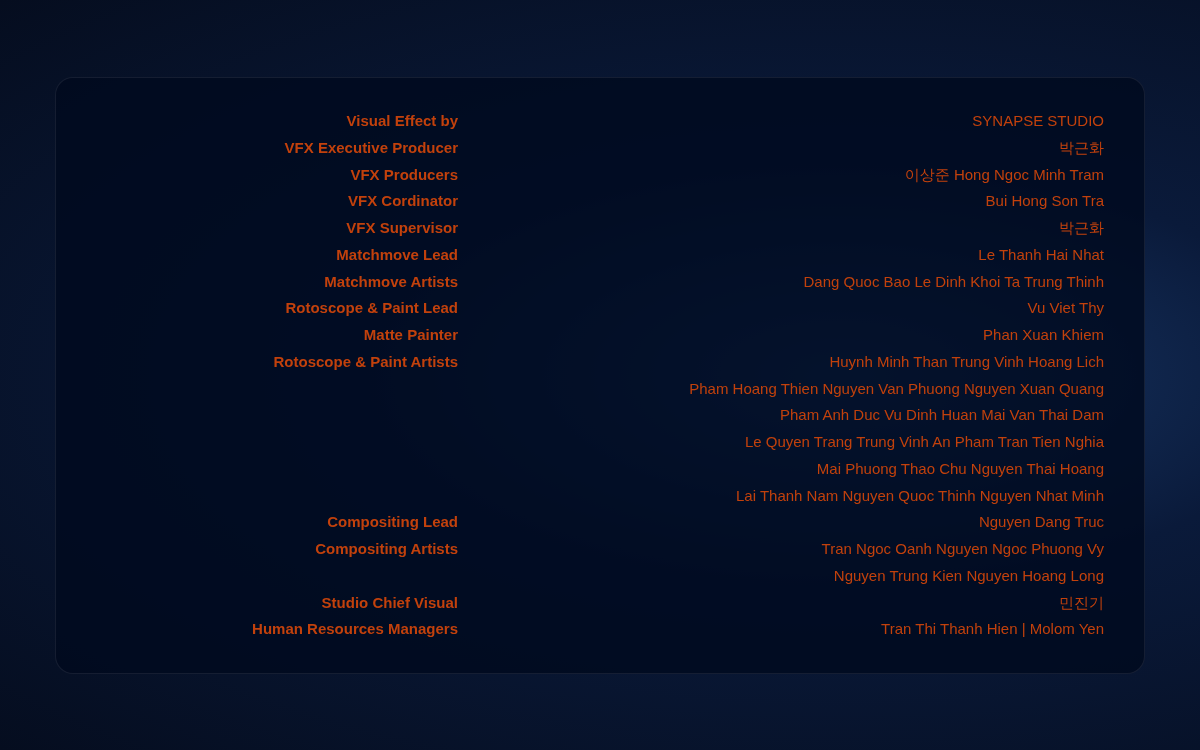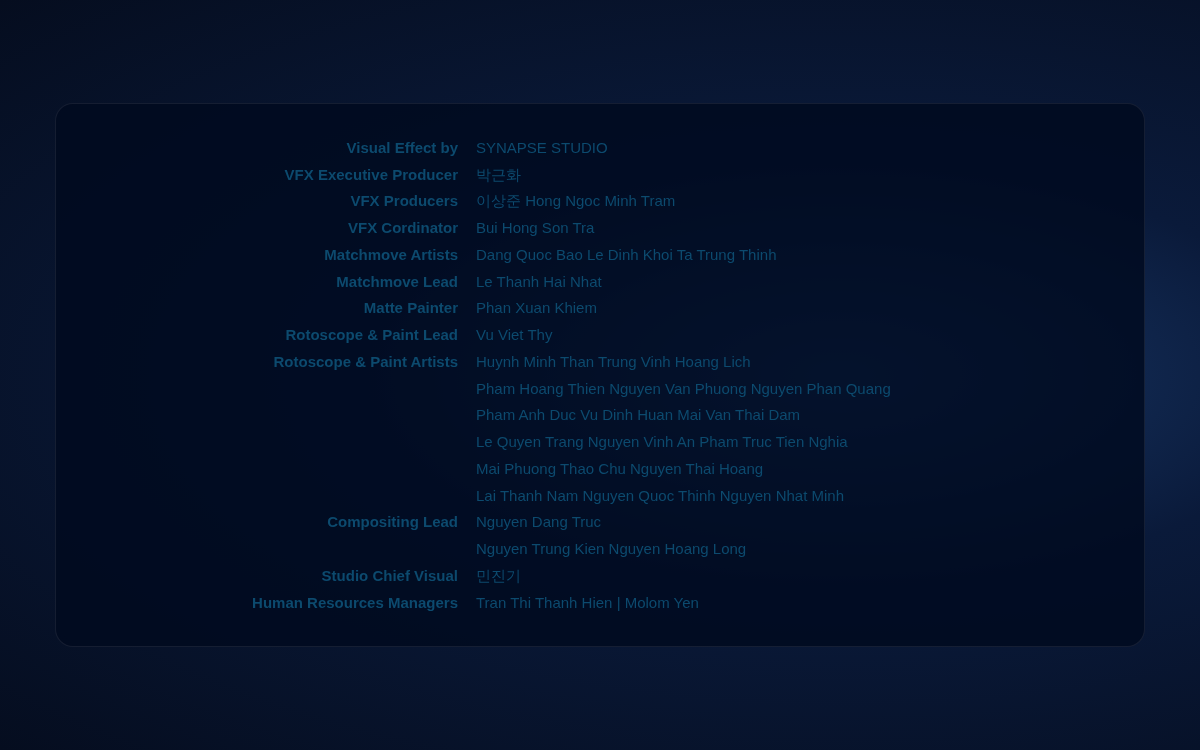--- a/index.html
+++ b/index.html
@@ -26,36 +26,36 @@
     }
 
     .credits-table {
       width: 100%;
       border-collapse: collapse;
     }
 
     .credits-table tr td {
       padding: 2.5px 0;
       vertical-align: top;
-      color: #0c4a6e;
+      color: #c2410c;
       font-size: 15px;
       line-height: 1.45;
     }
 
     .role-cell {
       text-align: right;
       padding-right: 18px !important;
       font-weight: 600;
       white-space: nowrap;
       width: 380px;
       color: #d8e8ff;
     }
 
     .name-cell {
-      text-align: left;
+      text-align: right;
       color: #ffffff;
       font-weight: 400;
     }
   </style>
 </head>
 <body>
 
 <div class="credits-panel">
   <table class="credits-table">
     <tbody id="credits-body">
@@ -69,62 +69,70 @@
         </tr>
         <tr>
           <td class="role-cell">VFX Producers</td>
           <td class="name-cell">이상준  Hong Ngoc Minh Tram</td>
         </tr>
         <tr>
           <td class="role-cell">VFX  Cordinator</td>
           <td class="name-cell">Bui Hong Son Tra</td>
         </tr>
         <tr>
-          <td class="role-cell">Matchmove Artists</td>
-          <td class="name-cell">Dang Quoc Bao   Le Dinh Khoi   Ta Trung Thinh</td>
+          <td class="role-cell">VFX Supervisor</td>
+          <td class="name-cell">박근화</td>
         </tr>
         <tr>
           <td class="role-cell">Matchmove Lead</td>
           <td class="name-cell">Le Thanh Hai Nhat</td>
         </tr>
         <tr>
-          <td class="role-cell">Matte Painter</td>
-          <td class="name-cell">Phan Xuan Khiem</td>
+          <td class="role-cell">Matchmove Artists</td>
+          <td class="name-cell">Dang Quoc Bao   Le Dinh Khoi   Ta Trung Thinh</td>
         </tr>
         <tr>
           <td class="role-cell">Rotoscope &amp; Paint Lead</td>
           <td class="name-cell">Vu Viet Thy</td>
+        </tr>
+        <tr>
+          <td class="role-cell">Matte Painter</td>
+          <td class="name-cell">Phan Xuan Khiem</td>
         </tr>
         <tr>
           <td class="role-cell">Rotoscope &amp; Paint Artists</td>
           <td class="name-cell">Huynh Minh Than   Trung Vinh Hoang Lich</td>
         </tr>
         <tr>
           <td class="role-cell"></td>
-          <td class="name-cell">Pham Hoang Thien  Nguyen Van Phuong  Nguyen Phan Quang</td>
+          <td class="name-cell">Pham Hoang Thien  Nguyen Van Phuong  Nguyen Xuan Quang</td>
         </tr>
         <tr>
           <td class="role-cell"></td>
           <td class="name-cell">Pham Anh Duc   Vu Dinh Huan   Mai Van Thai Dam</td>
         </tr>
         <tr>
           <td class="role-cell"></td>
-          <td class="name-cell">Le Quyen Trang   Nguyen Vinh An   Pham Truc Tien Nghia</td>
+          <td class="name-cell">Le Quyen Trang   Trung Vinh An   Pham Tran Tien Nghia</td>
         </tr>
         <tr>
           <td class="role-cell"></td>
           <td class="name-cell">Mai Phuong Thao   Chu Nguyen Thai Hoang</td>
         </tr>
         <tr>
           <td class="role-cell"></td>
           <td class="name-cell">Lai Thanh Nam   Nguyen Quoc Thinh   Nguyen Nhat Minh</td>
         </tr>
         <tr>
           <td class="role-cell">Compositing Lead</td>
           <td class="name-cell">Nguyen Dang Truc</td>
+        </tr>
+        <tr>
+          <td class="role-cell">Compositing Artists</td>
+          <td class="name-cell">Tran Ngoc Oanh   Nguyen Ngoc Phuong Vy</td>
         </tr>
         <tr>
           <td class="role-cell"></td>
           <td class="name-cell"> Nguyen Trung Kien   Nguyen Hoang Long</td>
         </tr>
         <tr>
           <td class="role-cell">Studio Chief Visual</td>
           <td class="name-cell">민진기</td>
         </tr>
         <tr>

